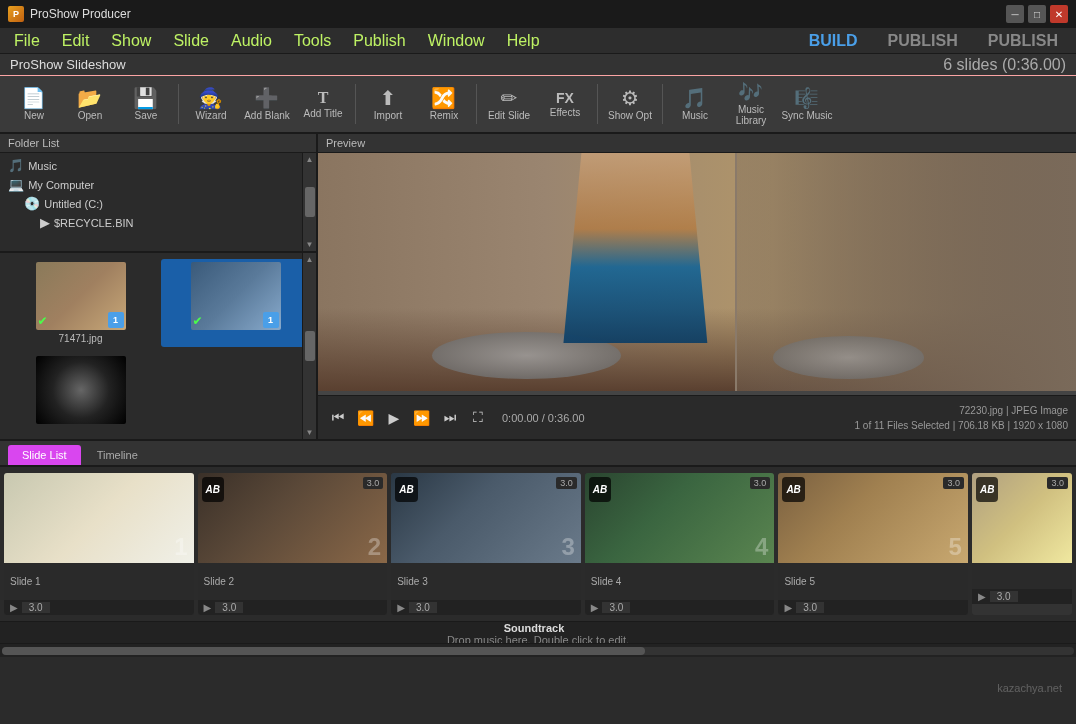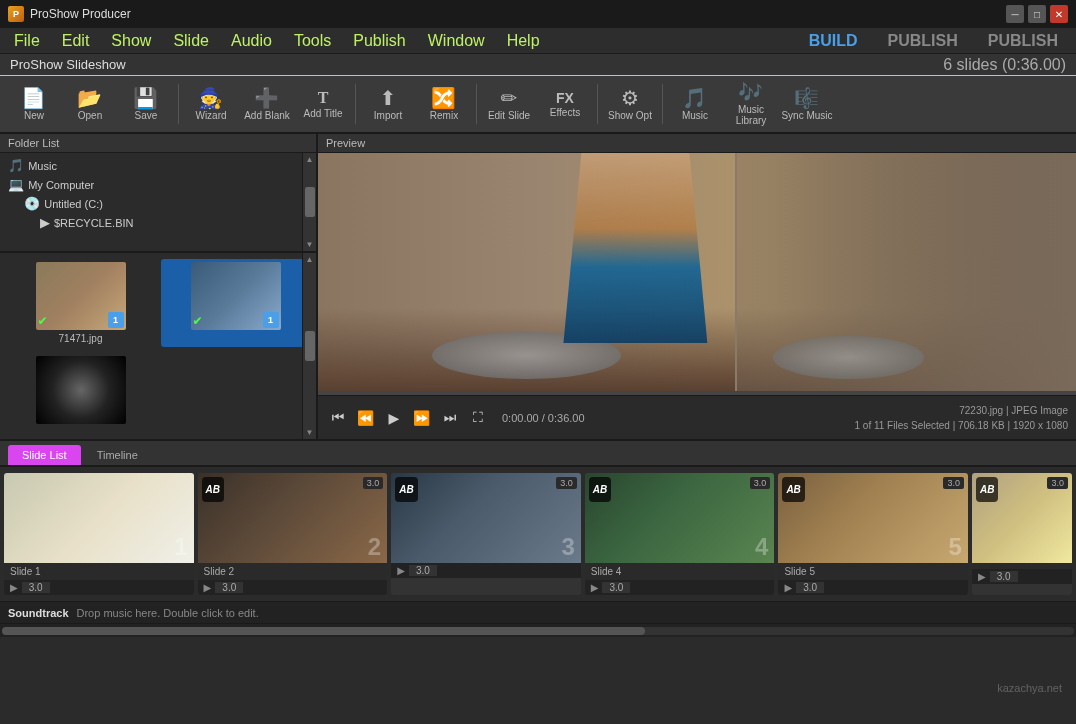--- a/index.html
+++ b/index.html
@@ -457,21 +457,21 @@
       top: 4px;
       right: 4px;
       background: #2a2a2a;
       color: #aaa;
       font-size: 9px;
       padding: 1px 4px;
       border-radius: 2px;
     }
     .slide-footer {
       width: 100%;
-      padding: 3px 6px;
+      padding: 13px 6px;
       display: flex;
       justify-content: space-between;
       align-items: center;
       background: #2a2a2a;
       font-size: 10px;
       color: #aaa;
     }
     .slide-play-row {
       width: 100%;
       display: flex;
@@ -497,20 +497,21 @@
     
     #soundtrack {
       height: 22px;
       background: #222;
       border-top: 1px solid #1a1a1a;
       display: flex;
       align-items: center;
       padding: 0 8px;
       font-size: 11px;
       color: #888;
+      flex-direction: column;
     }
     .soundtrack-label {
       color: #ddd;
       font-weight: bold;
       margin-right: 8px;
     }
 
     
     #bottom-scrollbar {
       height: 14px;
@@ -788,20 +789,23 @@
         <input class="slide-dur-input" value="3.0" style="">
       </div>
     </div>
 
     <div class="slide-item">
       <div class="slide-thumb-area slide-thumb-bg3">
         <div class="slide-ab-badge">AB</div>
         <div class="slide-duration-badge">3.0</div>
         <div class="slide-num">3</div>
       </div>
+      <div class="slide-footer">
+        <span>Slide 3</span>
+      </div>
       <div class="slide-play-row">
         <span class="slide-play-btn">▶</span>
         <input class="slide-dur-input" value="3.0" style="">
       </div>
     </div>
 
     <div class="slide-item">
       <div class="slide-thumb-area slide-thumb-bg4">
         <div class="slide-ab-badge">AB</div>
         <div class="slide-duration-badge">3.0</div>

